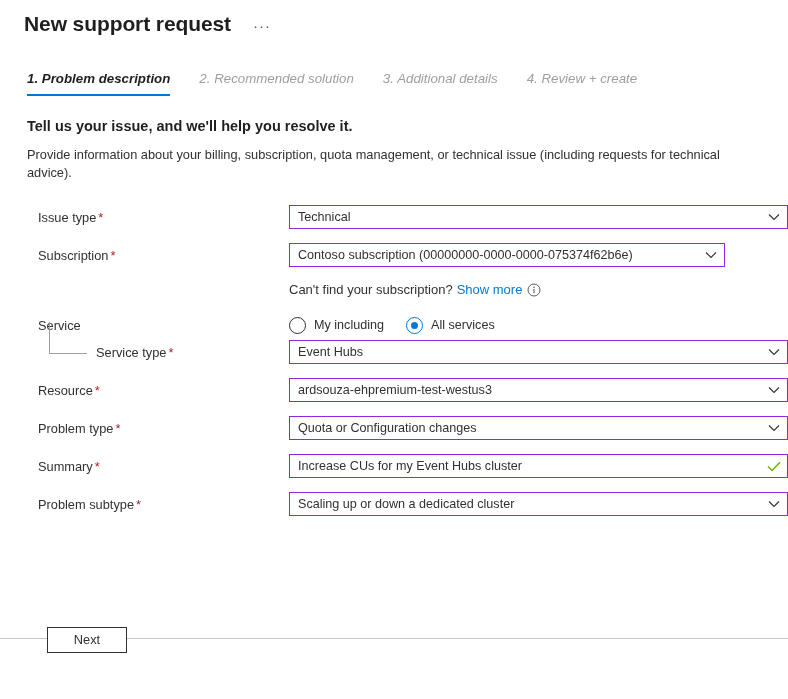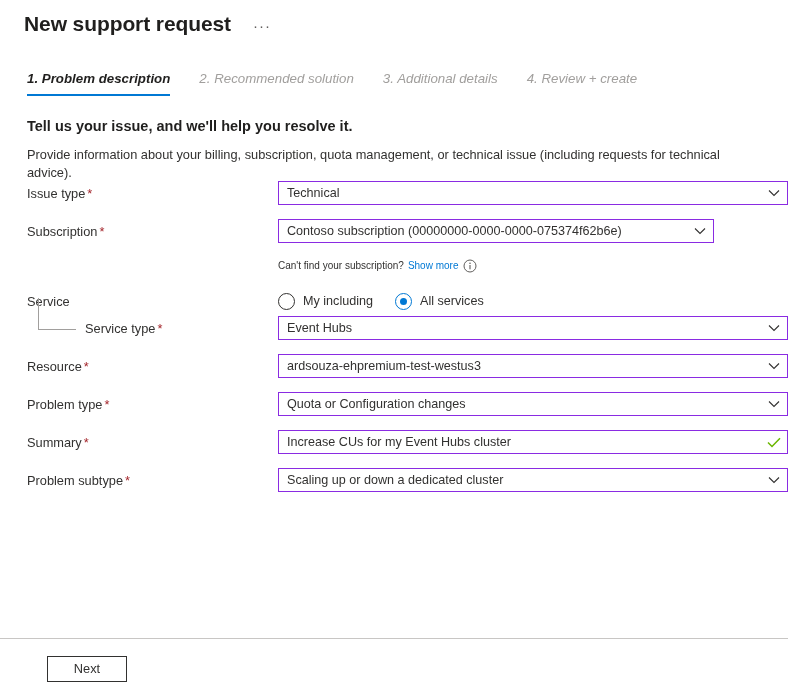--- a/index.html
+++ b/index.html
@@ -81,21 +81,22 @@
   .intro-text {
     font-size: 12.8px;
     color: #323130;
     margin-top: 10px;
     line-height: 17.5px;
     max-width: 715px;
   }
 
   
   .form {
-    padding-left: 27px;
+    margin-top: 24px;
+    padding-left: 38px;
     position: relative;
   }
   .row {
     display: flex;
     align-items: center;
     margin-bottom: 14px;
     min-height: 24px;
   }
   .label {
     width: 251px;
@@ -148,21 +149,21 @@
     justify-content: center;
   }
 
   
   .helper-row {
     display: flex;
     margin-bottom: 12px;
   }
   .helper-spacer { width: 251px; flex: 0 0 251px; }
   .helper {
-    font-size: 10px;
+    font-size: 13px;
     color: #323130;
     display: flex;
     align-items: center;
     line-height: 17px;
   }
   .link {
     color: #0078d4;
     cursor: pointer;
     margin-left: 4px;
   }
@@ -253,25 +254,24 @@
     position: absolute;
     left: 0;
     right: 0;
     bottom: 60px;
     height: 1px;
     background: #c8c6c4;
   }
   .footer {
     position: absolute;
     left: 0;
-    bottom: 0;
+    bottom: 12px;
     width: 100%;
     height: 60px;
     display: flex;
-    align-items: center;
     padding-left: 47px;
     box-sizing: border-box;
   }
   .btn-next {
     font-family: "Liberation Sans", sans-serif;
     font-size: 12.8px;
     color: #323130;
     background: #ffffff;
     border: 1px solid #323130;
     width: 80px;

